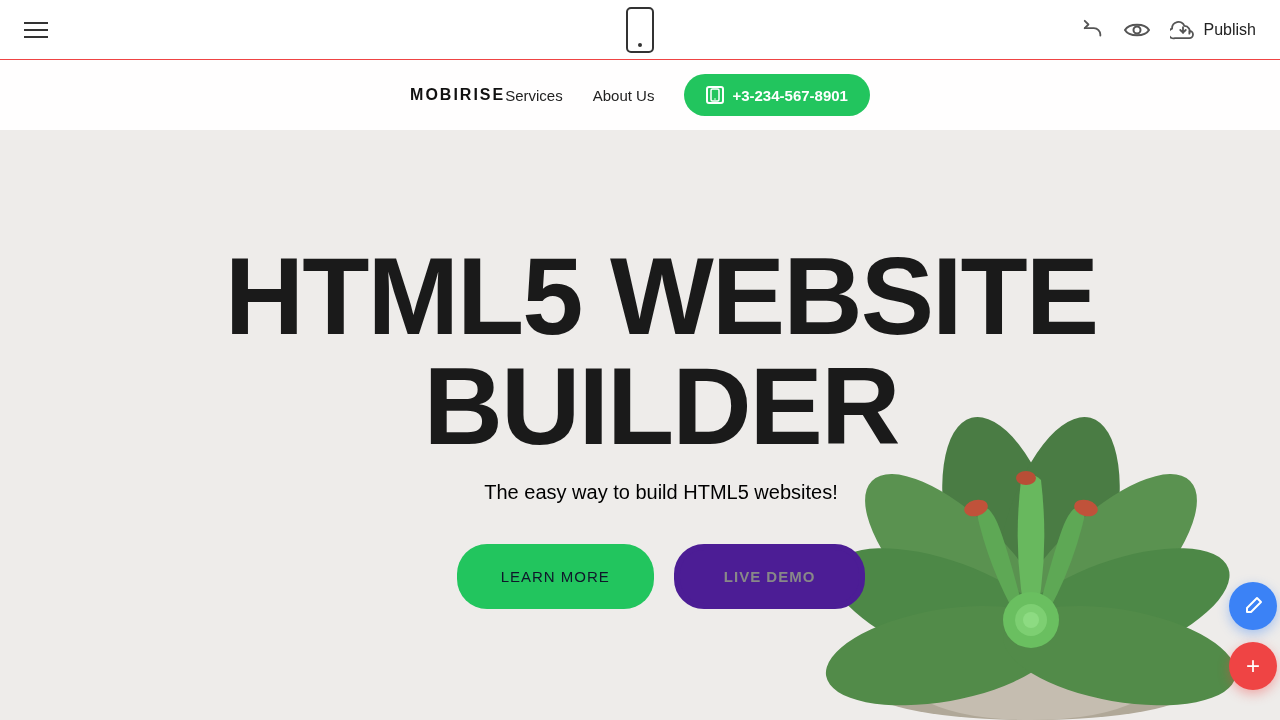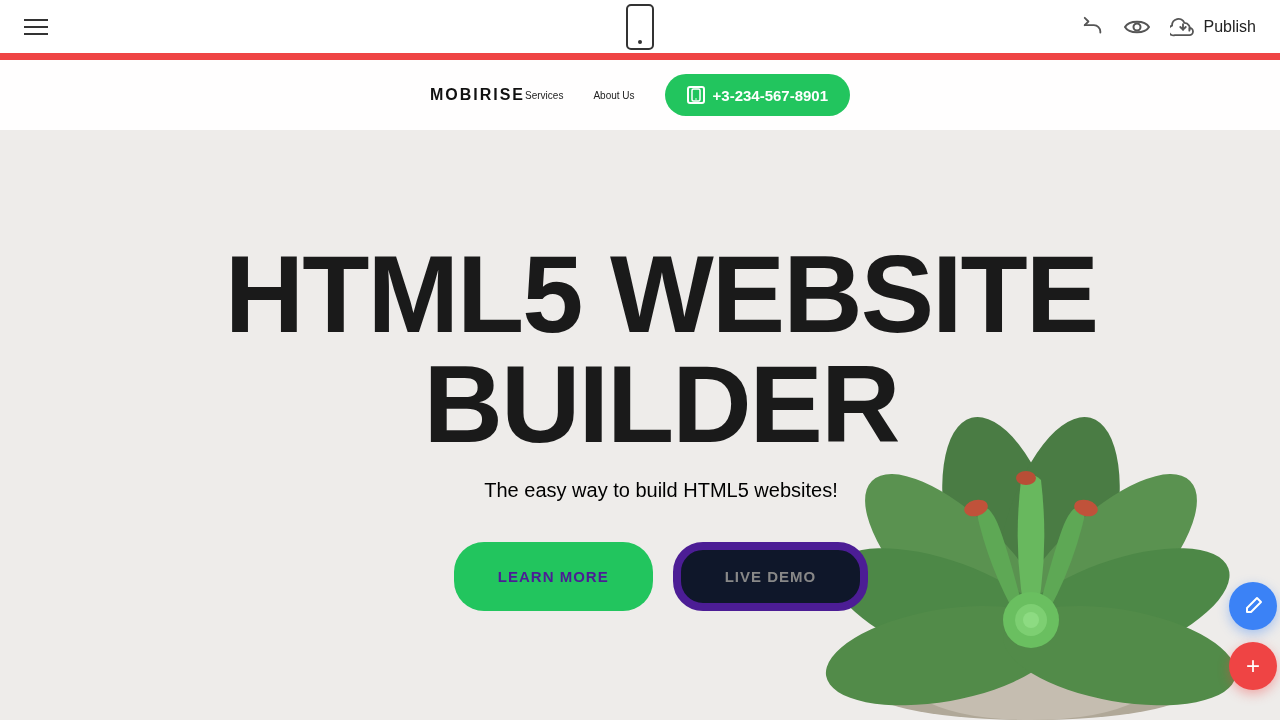--- a/index.html
+++ b/index.html
@@ -3,21 +3,21 @@
   <meta charset="utf-8">
   <style>
     * { margin: 0; padding: 0; box-sizing: border-box; }
     body { width: 1280px; height: 720px; overflow: hidden; font-family: 'Arial', sans-serif; background: #f0efed; }
 
     
     .toolbar {
       width: 1280px;
       height: 60px;
       background: #ffffff;
-      border-bottom: 7px solid #ef4444;
+      border-bottom: 1px solid #ef4444;
       display: flex;
       align-items: center;
       justify-content: space-between;
       padding: 0 24px;
       position: relative;
       z-index: 100;
     }
     .toolbar-left { display: flex; align-items: center; }
     .toolbar-center { position: absolute; left: 50%; transform: translateX(-50%); display: flex; align-items: center; }
     .toolbar-right { display: flex; align-items: center; gap: 20px; margin-left: auto; }
@@ -88,21 +88,21 @@
       z-index: 10;
     }
     .site-logo {
       font-size: 16px;
       font-weight: 700;
       letter-spacing: 2px;
       color: #111;
     }
     .site-nav-links { display: flex; align-items: center; gap: 30px; }
     .site-nav-link {
-      font-size: 10px;
+      font-size: 15px;
       color: #222;
       text-decoration: none;
       cursor: pointer;
       font-weight: 400;
     }
     .site-nav-phone-btn {
       background: #22c55e;
       color: white;
       border: none;
       border-radius: 30px;
@@ -178,34 +178,34 @@
     .hero-buttons {
       display: flex;
       gap: 20px;
       justify-content: center;
       margin-top: 40px;
       padding-right: 60px;
     }
 
     .btn-learn-more {
       background: #22c55e;
-      color: #4c1d95;
+      color: #0f172a;
       border: none;
       border-radius: 30px;
       padding: 18px 44px;
       font-size: 15px;
-      font-weight: 700;
+      font-weight: 400;
       letter-spacing: 1px;
       cursor: pointer;
     }
 
     .btn-live-demo {
-      background: #0f172a;
+      background: #4c1d95;
       color: #888;
-      border: 8px solid #4c1d95;
+      border: 6px solid #4c1d95;
       border-radius: 30px;
       padding: 18px 44px;
       font-size: 15px;
       font-weight: 600;
       letter-spacing: 1px;
       cursor: pointer;
     }
 
     
     .fab-blue {

